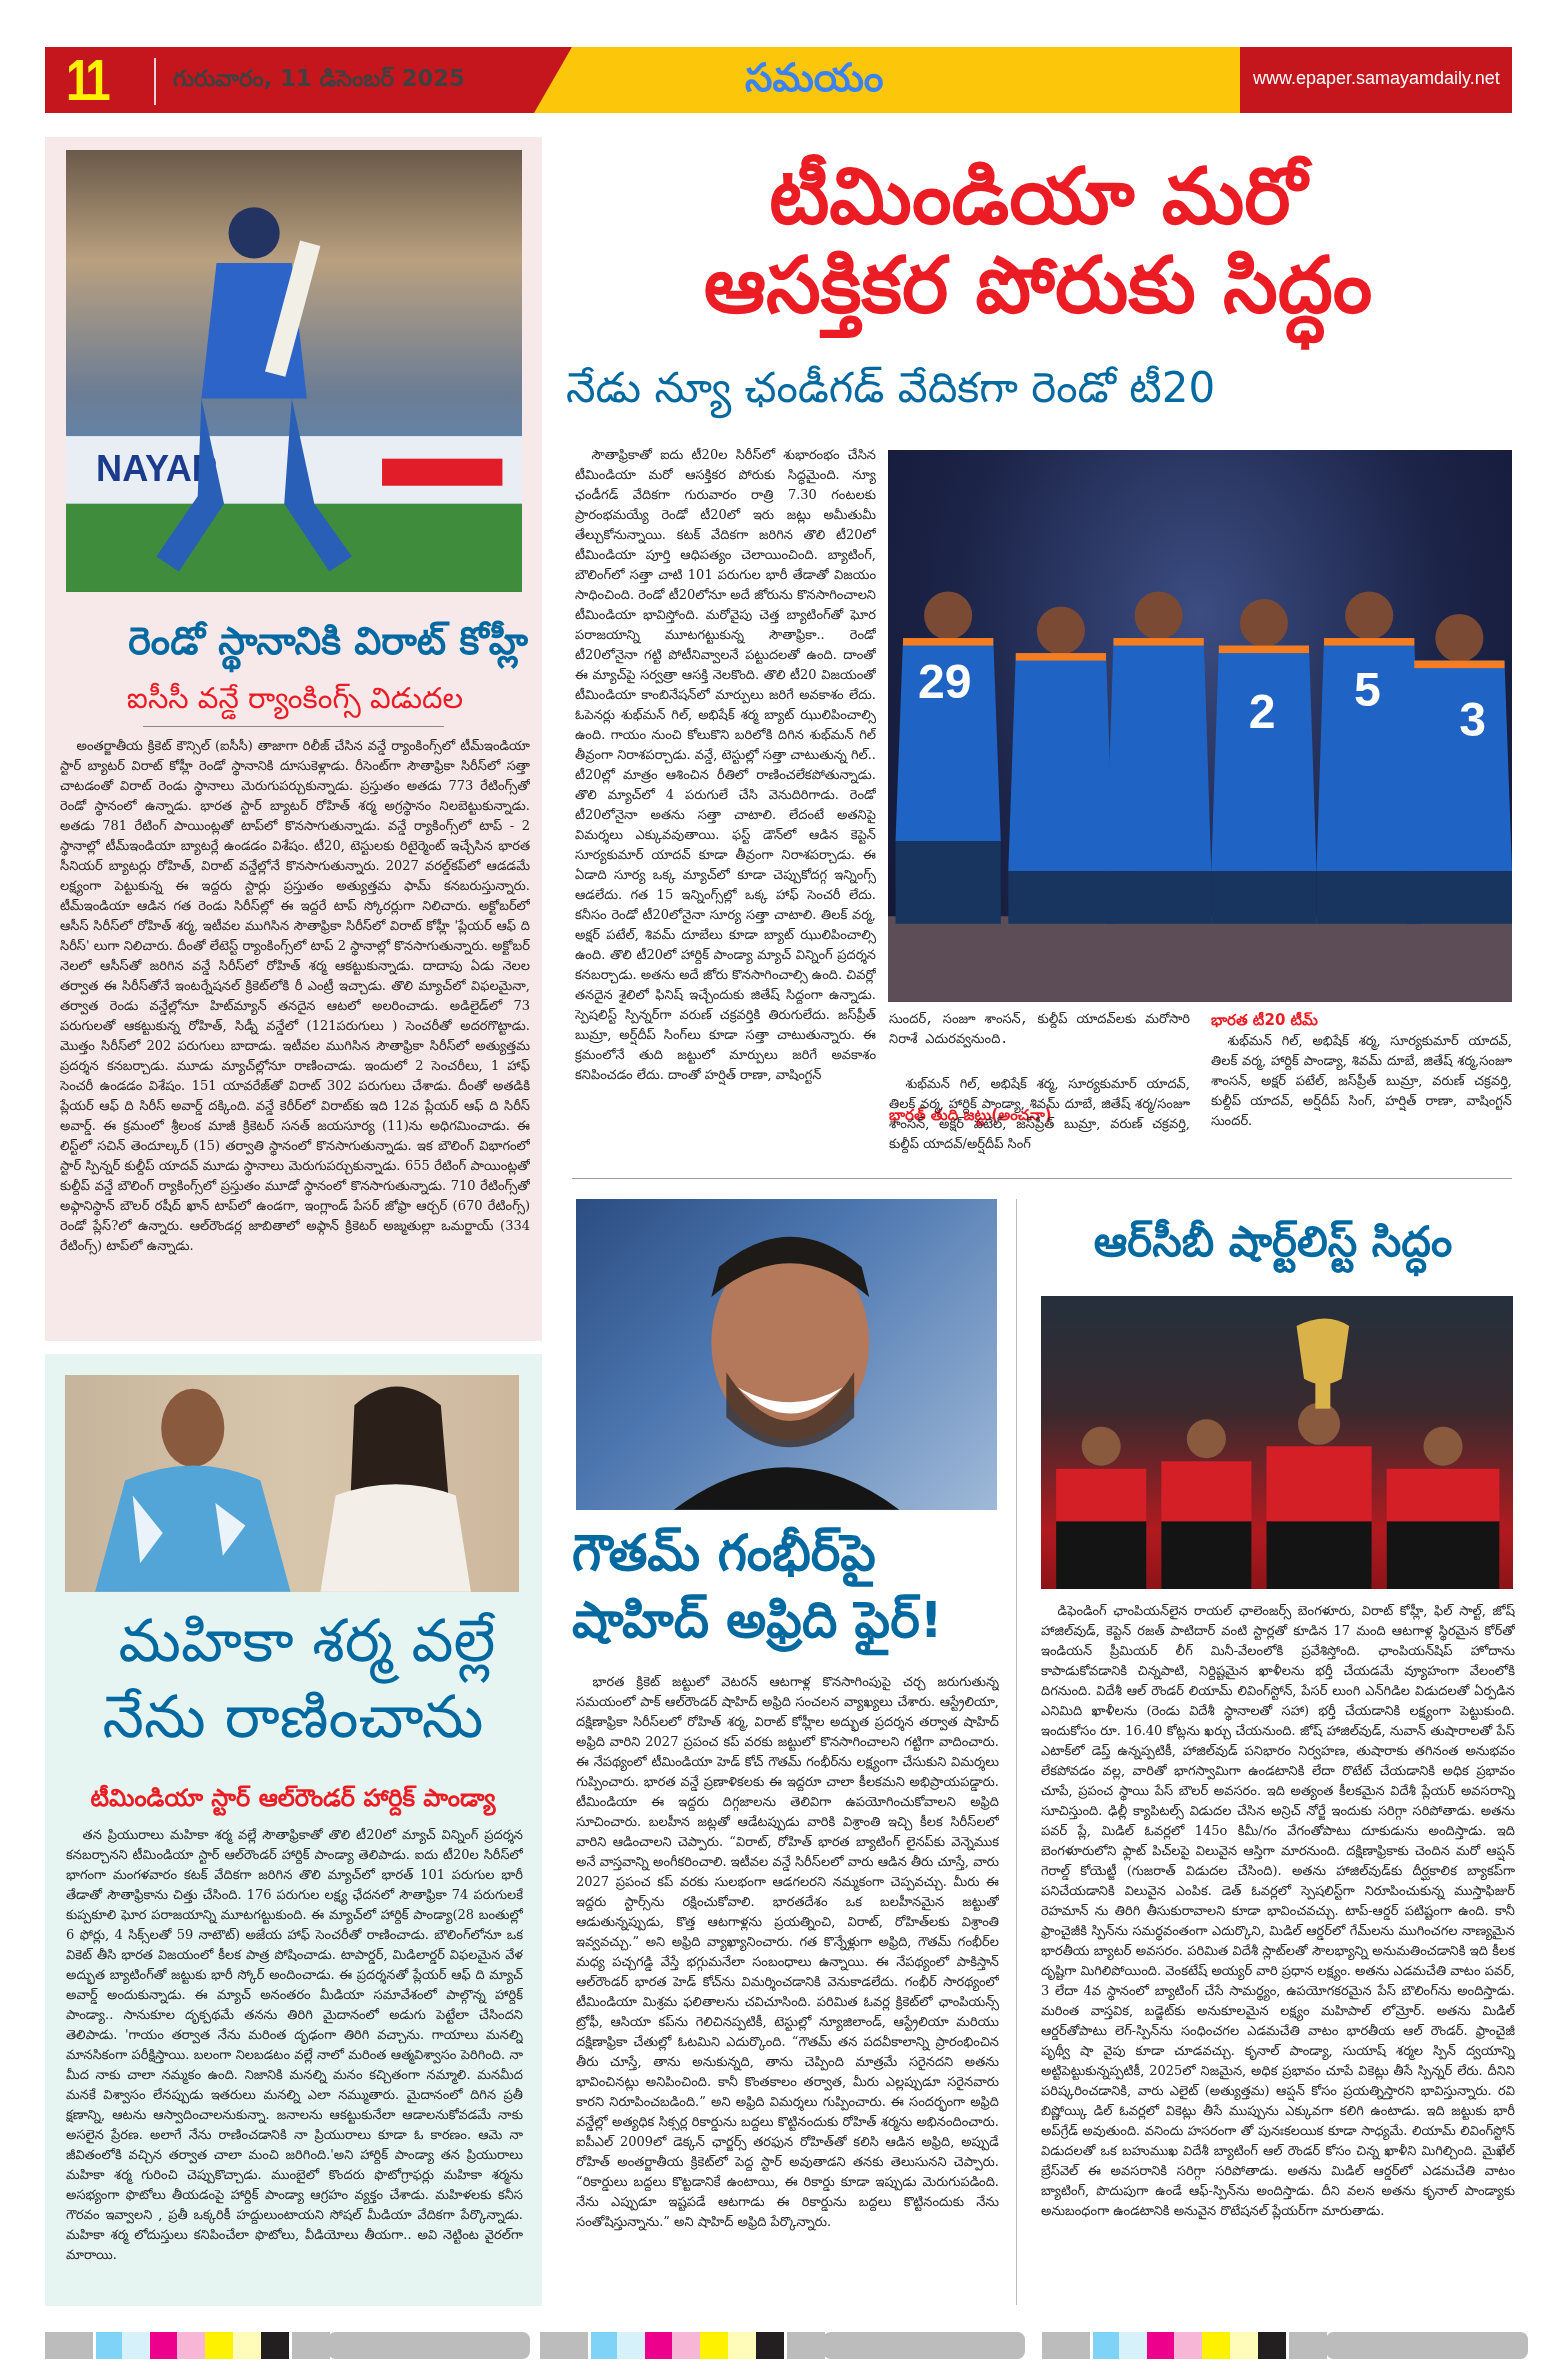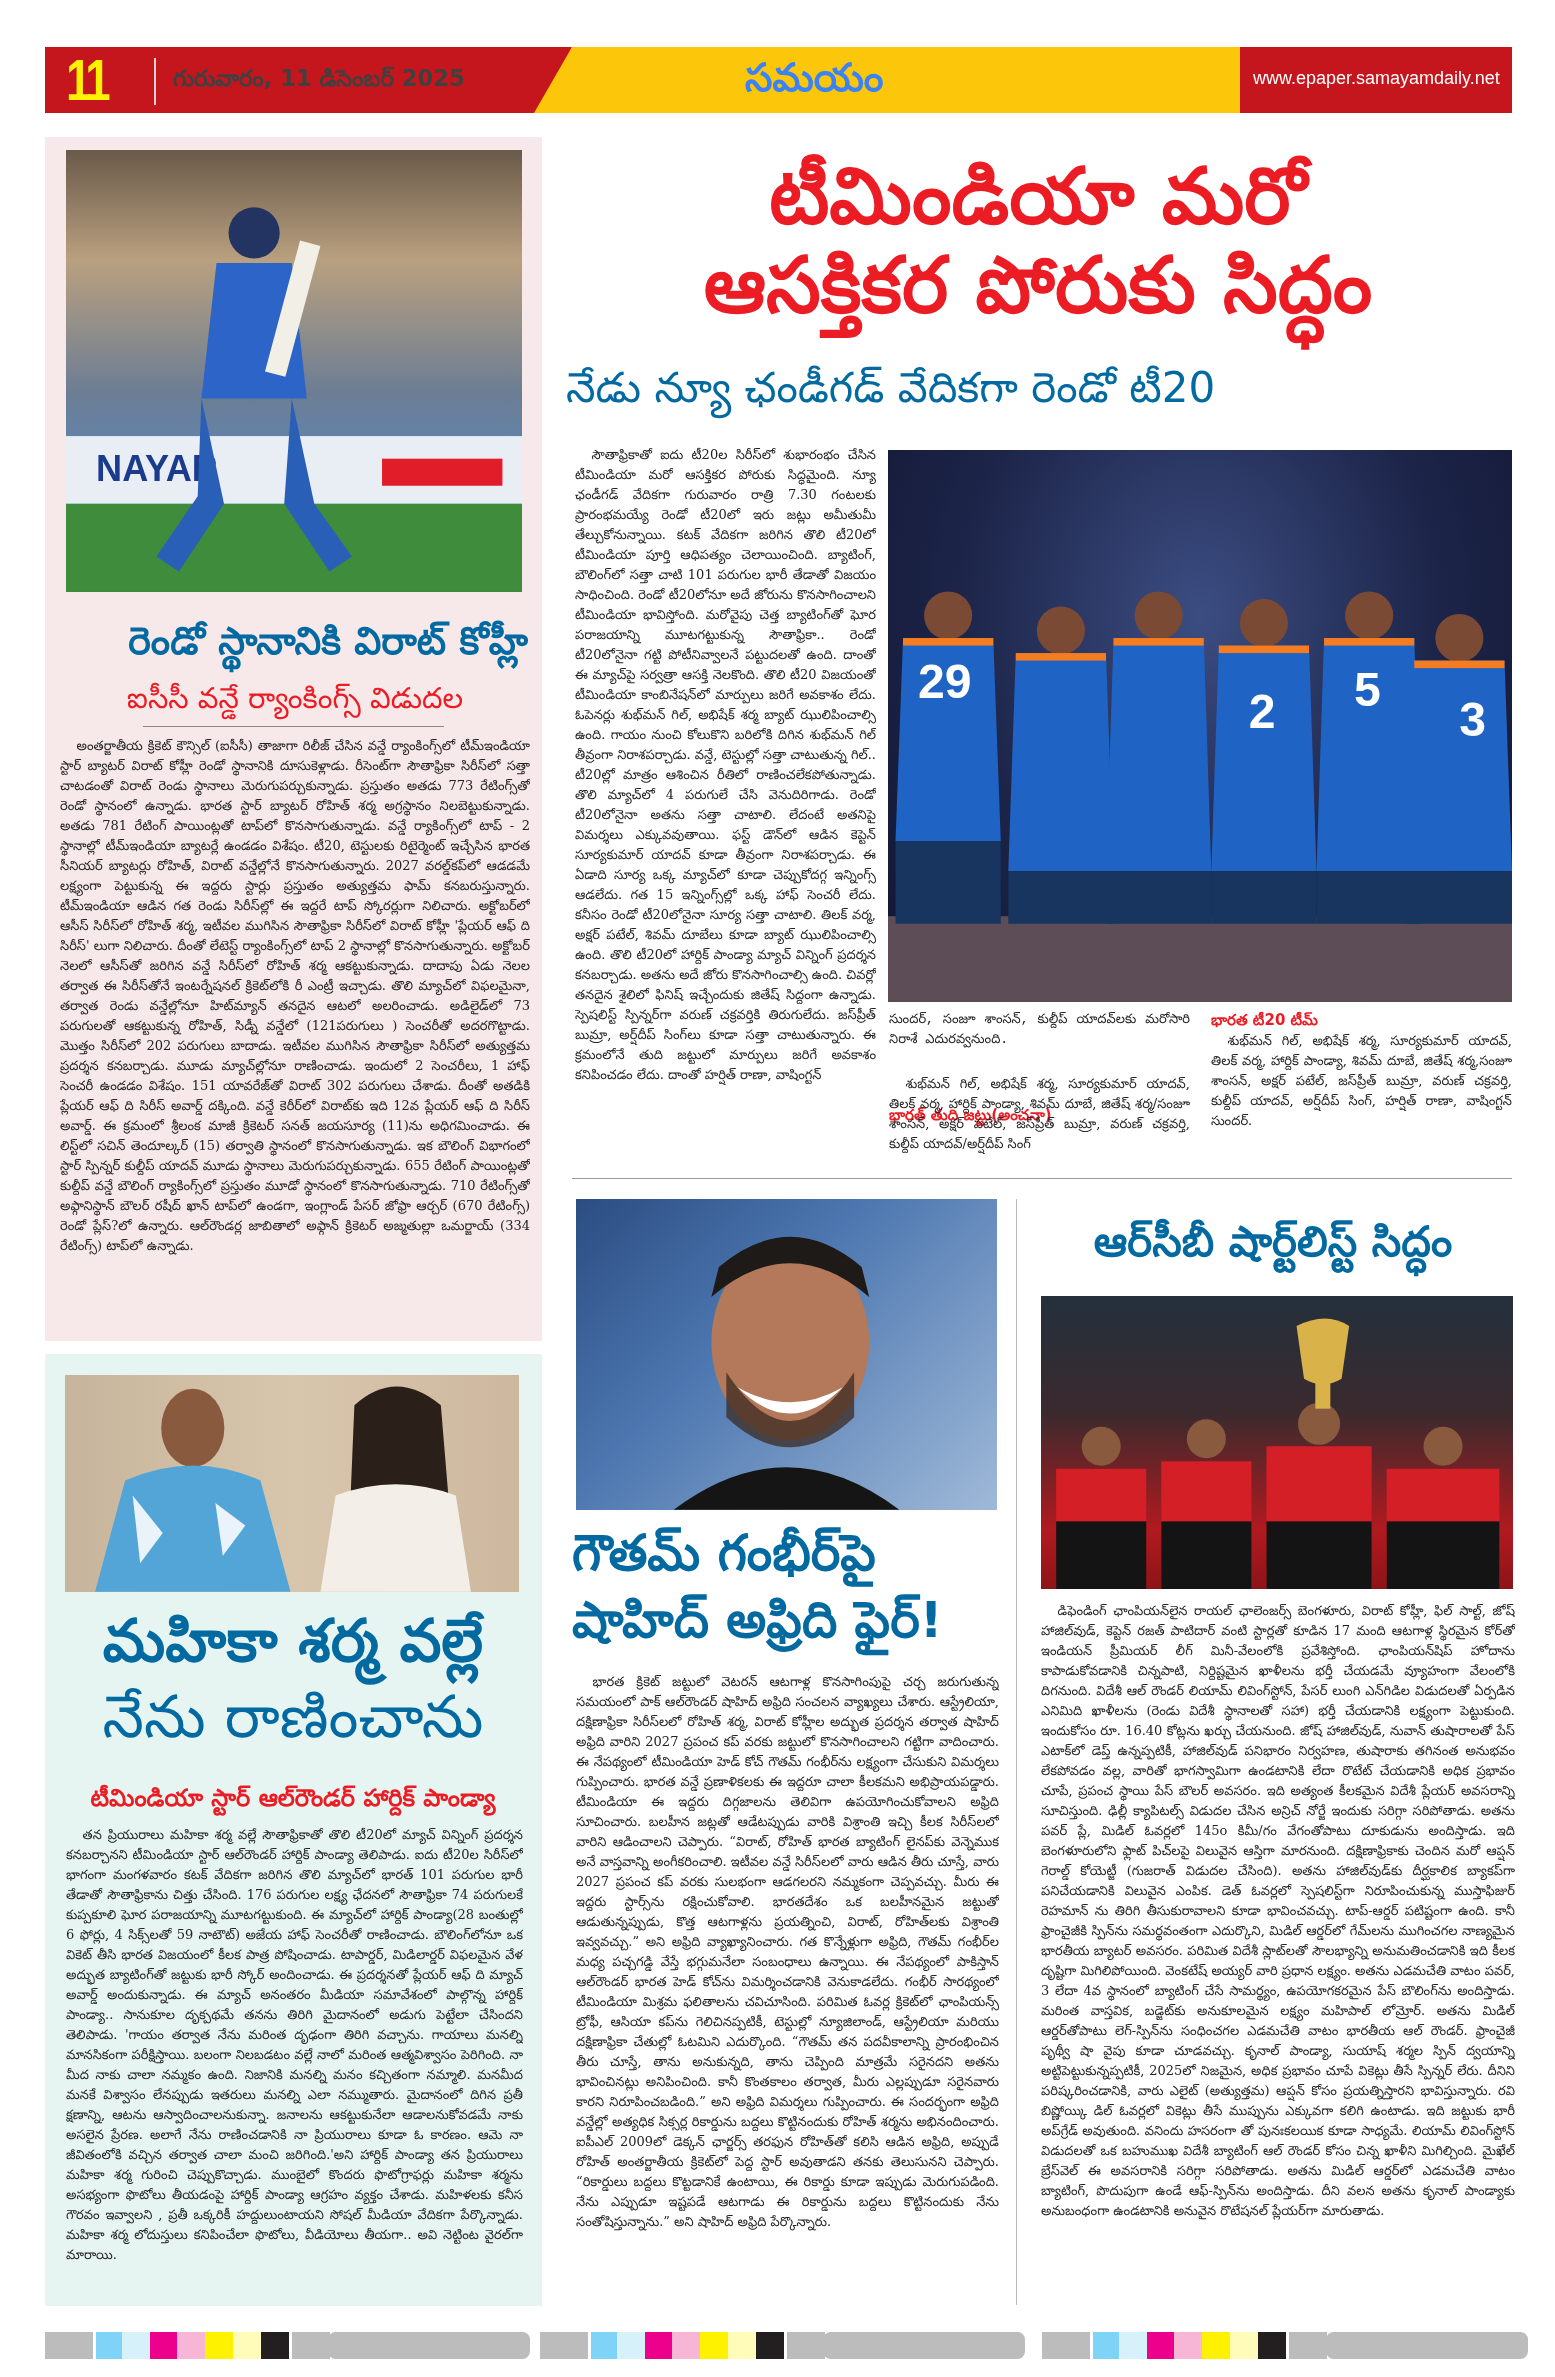--- a/index.html
+++ b/index.html
@@ -81,21 +81,21 @@
   <svg width="454" height="217" viewBox="0 0 604 288">
     <ellipse cx="170" cy="70" rx="42" ry="52" fill="#8a5a3f"></ellipse>
     <path d="M80 140 Q170 100 260 140 L300 288 L40 288 Z" fill="#53a5d8"></path>
     <path d="M90 160 L130 210 L100 250 Z" fill="#e9f3f9"></path>
     <path d="M200 170 L240 200 L210 240 Z" fill="#e9f3f9"></path>
     <ellipse cx="440" cy="80" rx="44" ry="56" fill="#a87559"></ellipse>
     <path d="M385 40 Q440 -10 500 40 L510 160 L380 160 Z" fill="#2b1f1a"></path>
     <path d="M360 160 Q440 130 520 160 L540 288 L340 288 Z" fill="#f3efe8"></path>
   </svg>
 </div>
-<div class="abs headline-black" style="left:63px; top:1603px; width:460px; font-size:59px; line-height:75px; text-align:center; font-weight:bold; white-space:nowrap;">మహికా శర్మ వల్లే</div>
+<div class="abs headline-black" style="left:77px; top:1603px; width:460px; font-size:59px; line-height:75px; text-align:center; font-weight:normal; white-space:nowrap;">మహికా శర్మ వల్లే</div>
 <div class="abs headline-black" style="left:63px; top:1679px; width:460px; font-size:59px; line-height:75px; text-align:center; font-weight:normal; white-space:nowrap;">నేను రాణించాను</div>
 <div class="abs headline-red" style="left:63px; top:1782px; width:460px; font-size:24px; line-height:33px; text-align:center; white-space:nowrap;">టీమిండియా స్టార్ ఆల్‌రౌండర్ హార్దిక్ పాండ్యా</div>
 <div class="abs body-text" style="left:66px; top:1825px; width:457px; height:474px; overflow:hidden;">
   <span class="indent"></span><span>తన ప్రియురాలు మహికా శర్మ వల్లే సౌతాఫ్రికాతో తొలి టీ20లో మ్యాచ్ విన్నింగ్ ప్రదర్శన కనబర్చానని టీమిండియా స్టార్ ఆల్‌రౌండర్ హార్దిక్ పాండ్యా తెలిపాడు. ఐదు టీ20ల సిరీస్‌లో భాగంగా మంగళవారం కటక్ వేదికగా జరిగిన తొలి మ్యాచ్‌లో భారత్ 101 పరుగుల భారీ తేడాతో సౌతాఫ్రికాను చిత్తు చేసింది. 176 పరుగుల లక్ష్య ఛేదనలో సౌతాఫ్రికా 74 పరుగులకే కుప్పకూలి ఘోర పరాజయాన్ని మూటగట్టుకుంది. ఈ మ్యాచ్‌లో హార్దిక్ పాండ్యా(28 బంతుల్లో 6 ఫోర్లు, 4 సిక్స్‌లతో 59 నాటౌట్) అజేయ హాఫ్ సెంచరీతో రాణించాడు. బౌలింగ్‌లోనూ ఒక వికెట్ తీసి భారత విజయంలో కీలక పాత్ర పోషించాడు. టాపార్డర్, మిడిలార్డర్ విఫలమైన వేళ అద్భుత బ్యాటింగ్‌తో జట్టుకు భారీ స్కోర్ అందించాడు. ఈ ప్రదర్శనతో ప్లేయర్ ఆఫ్ ది మ్యాచ్ అవార్డ్ అందుకున్నాడు. ఈ మ్యాచ్ అనంతరం మీడియా సమావేశంలో పాల్గొన్న హార్దిక్ పాండ్యా.. సానుకూల దృక్పథమే తనను తిరిగి మైదానంలో అడుగు పెట్టేలా చేసిందని తెలిపాడు. 'గాయం తర్వాత నేను మరింత దృఢంగా తిరిగి వచ్చాను. గాయాలు మనల్ని మానసికంగా పరీక్షిస్తాయి. బలంగా నిలబడటం వల్లే నాలో మరింత ఆత్మవిశ్వాసం పెరిగింది. నా మీద నాకు చాలా నమ్మకం ఉంది. నిజానికి మనల్ని మనం కచ్చితంగా నమ్మాలి. మనమీద మనకే విశ్వాసం లేనప్పుడు ఇతరులు మనల్ని ఎలా నమ్ముతారు. మైదానంలో దిగిన ప్రతీ క్షణాన్ని, ఆటను ఆస్వాదించాలనుకున్నా. జనాలను ఆకట్టుకునేలా ఆడాలనుకోవడమే నాకు అసలైన ప్రేరణ. అలాగే నేను రాణించడానికి నా ప్రియురాలు కూడా ఓ కారణం. ఆమె నా జీవితంలోకి వచ్చిన తర్వాత చాలా మంచి జరిగింది.'అని హార్దిక్ పాండ్యా తన ప్రియురాలు మహికా శర్మ గురించి చెప్పుకొచ్చాడు. ముంబైలో కొందరు ఫొటోగ్రాఫర్లు మహికా శర్మను అసభ్యంగా ఫొటోలు తీయడంపై హార్దిక్ పాండ్యా ఆగ్రహం వ్యక్తం చేశాడు. మహిళలకు కనీస గౌరవం ఇవ్వాలని , ప్రతీ ఒక్కరికీ హద్దులుంటాయని సోషల్ మీడియా వేదికగా పేర్కొన్నాడు. మహికా శర్మ లోదుస్తులు కనిపించేలా ఫొటోలు, వీడియోలు తీయగా.. అవి నెట్టింట వైరల్‌గా మారాయి.</span>
 </div>
 
 <div class="abs headline-red" style="left:564px; top:144px; width:948px; font-size:78px; line-height:93px; text-align:center; white-space:nowrap;margin-top:6px;">టీమిండియా మరో</div>
 <div class="abs headline-red" style="left:564px; top:239px; width:948px; font-size:78px; line-height:93px; text-align:center; white-space:nowrap;">ఆసక్తికర పోరుకు సిద్ధం</div>
 <div class="abs headline-black" style="left:566px; top:361px; width:828px; font-size:42px; line-height:53px; white-space:nowrap; font-weight:normal;">నేడు న్యూ ఛండీగడ్ వేదికగా రెండో టీ20</div>
 

